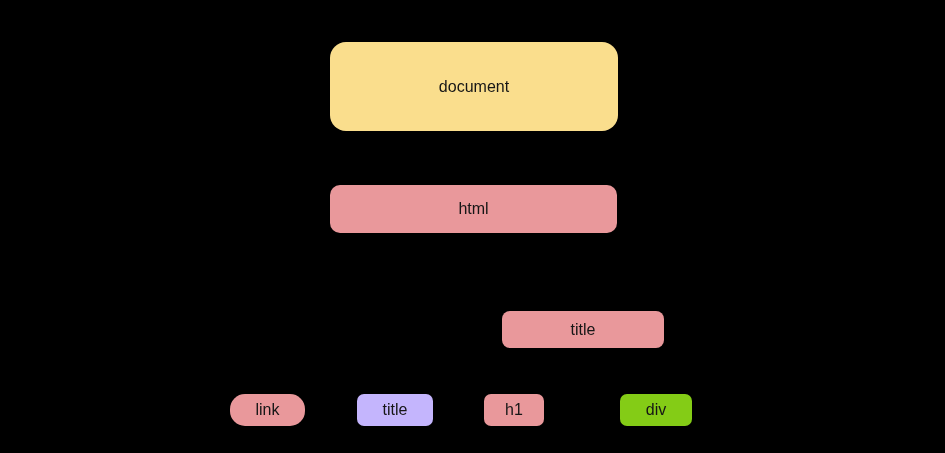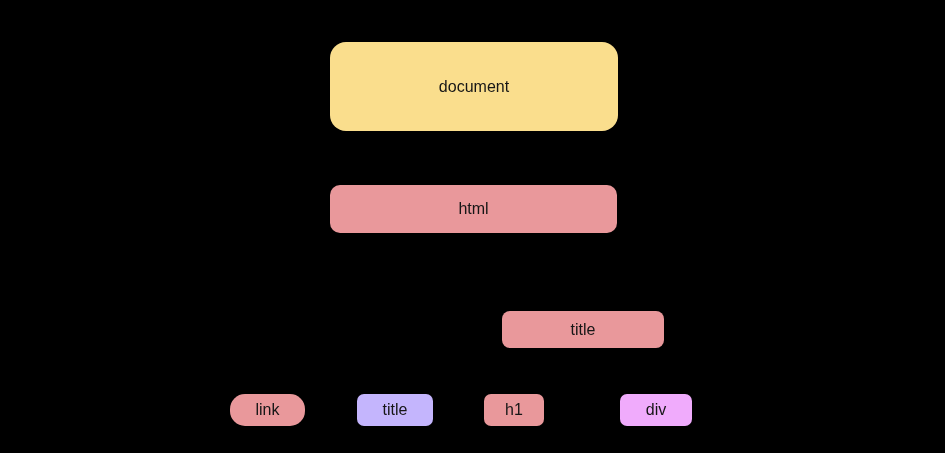--- a/index.html
+++ b/index.html
@@ -45,14 +45,14 @@
 
 
   <div class="node node-body" style="background: rgb(233, 152, 155);">title</div>
 
   <div class="node node-link" style="background: rgb(233, 152, 155);">link</div>
 
   <div class="node node-title" style="background: #c4b5fd;">title</div>
 
   <div class="node node-h1" style="background: rgb(233, 152, 155);">h1</div>
 
-  <div class="node node-div" style="background: #f0abfc;">div</div>
+  <div class="node node-div" style="background: #84cc16;">div</div>
 </div>
 
 </body></html>

